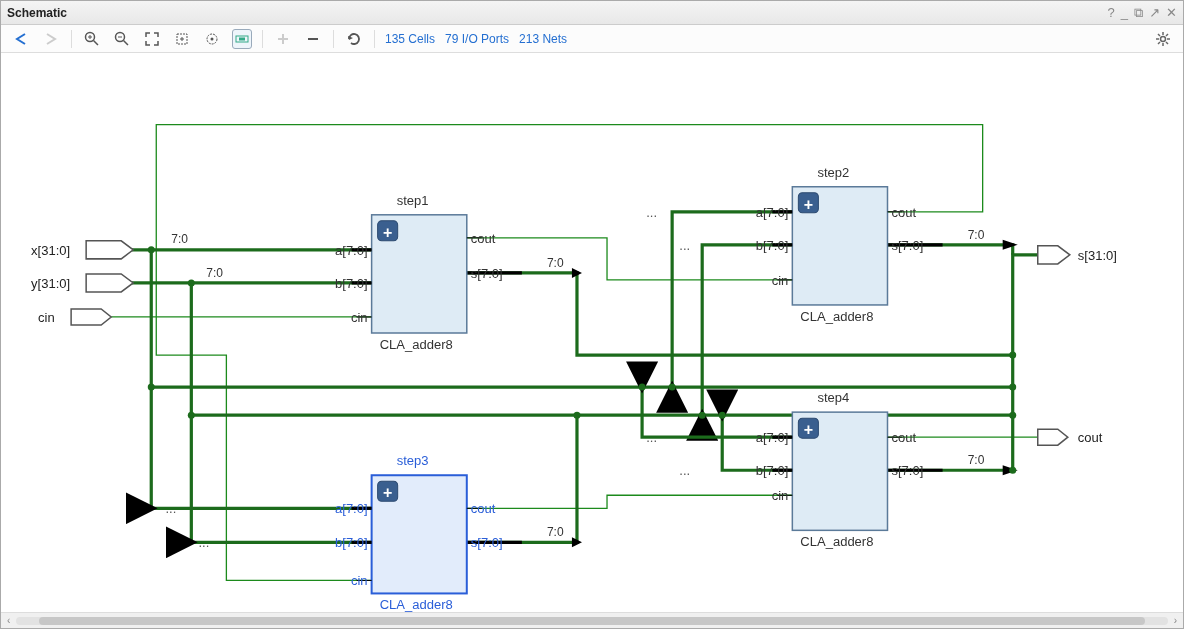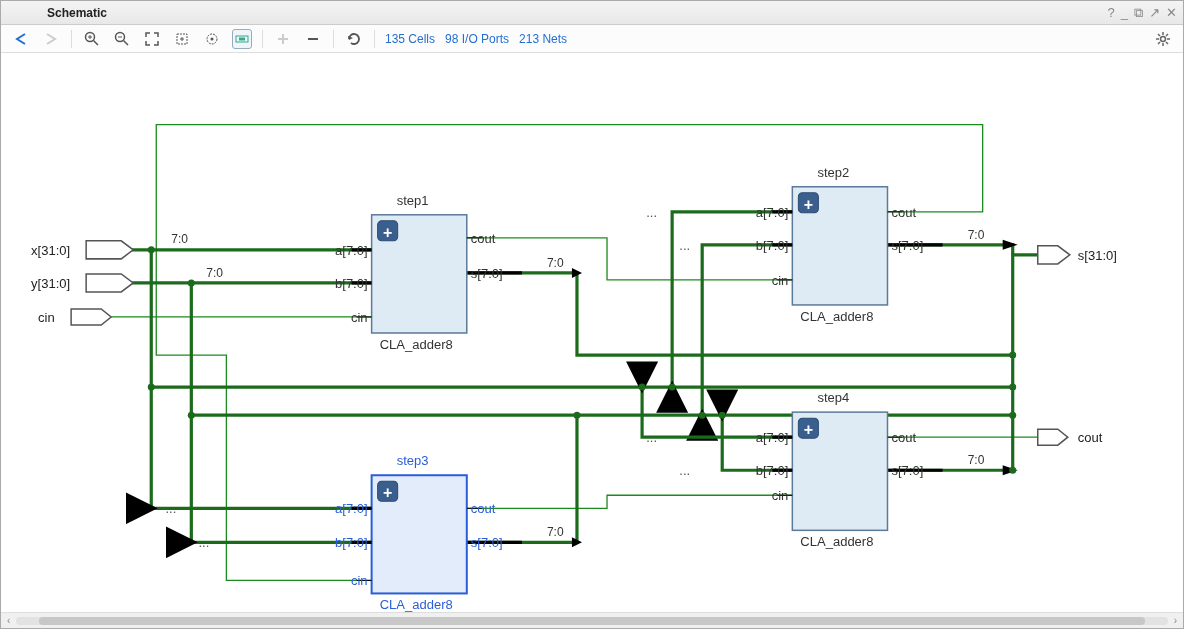--- a/index.html
+++ b/index.html
@@ -1,19 +1,19 @@
 <!DOCTYPE html>
 <html><head>
 <meta charset="utf-8">
 <style>
   * { box-sizing: border-box; margin: 0; padding: 0; }
   body { font-family: Arial, sans-serif; font-size: 12px; background: #fff; }
   .window { width: 1184px; height: 629px; background: #f7f7f7; border: 1px solid #aaa; display: flex; flex-direction: column; }
   .titlebar { height: 24px; background: linear-gradient(#f4f4f4,#e8e8e8); border-bottom: 1px solid #ccc; display: flex; align-items: center; padding: 0 6px; justify-content: space-between; }
-  .titlebar-left { font-weight: bold; font-size: 12px; color: #222; margin-left: 40px; }
+  .titlebar-left { font-weight: bold; font-size: 12px; color: #222; }
   .titlebar-right { display: flex; gap: 6px; color: #888; }
   .titlebar-right span { cursor: pointer; font-size: 13px; }
   .toolbar { height: 28px; background: #fcfcfc; border-bottom: 1px solid #ddd; display: flex; align-items: center; padding: 0 10px; gap: 10px; }
   .tbtn { width: 20px; height: 20px; display: flex; align-items: center; justify-content: center; color: #246; cursor: pointer; border-radius: 3px; }
   .tbtn.disabled { color: #ccc; }
   .tbtn.active { border: 1px solid #9ab; background: #eef5fb; }
   .sep { width: 1px; height: 18px; background: #ddd; }
   .statlink { color: #246fd1; font-size: 12px; cursor: pointer; }
   .toolbar-spacer { flex: 1; }
   .canvas-wrap { flex: 1; background: #fff; position: relative; overflow: hidden; }
@@ -122,21 +122,21 @@
     </div>
     <div class="sep"></div>
     <div class="tbtn">
       <svg width="16" height="16">
           <path d="M3 8 A5 5 0 1 1 5 12" fill="none" stroke="#555" stroke-width="1.8"></path>
           <path d="M2 5 L3 9 L7 7 Z" fill="#555"></path>
         </svg>
     </div>
     <div class="sep"></div>
     <span class="statlink">135 Cells</span>
-    <span class="statlink">98 I/O Ports</span>
+    <span class="statlink">79 I/O Ports</span>
     <span class="statlink">213 Nets</span>
     <div class="toolbar-spacer"></div>
     <div class="tbtn">
       <svg width="16" height="16">
           <circle cx="8" cy="8" r="2.5" fill="none" stroke="#666" stroke-width="1.5"></circle>
           <g stroke="#666" stroke-width="1.5">
             <line x1="8" y1="1" x2="8" y2="4"></line>
             <line x1="8" y1="12" x2="8" y2="15"></line>
             <line x1="1" y1="8" x2="4" y2="8"></line>
             <line x1="12" y1="8" x2="15" y2="8"></line>

